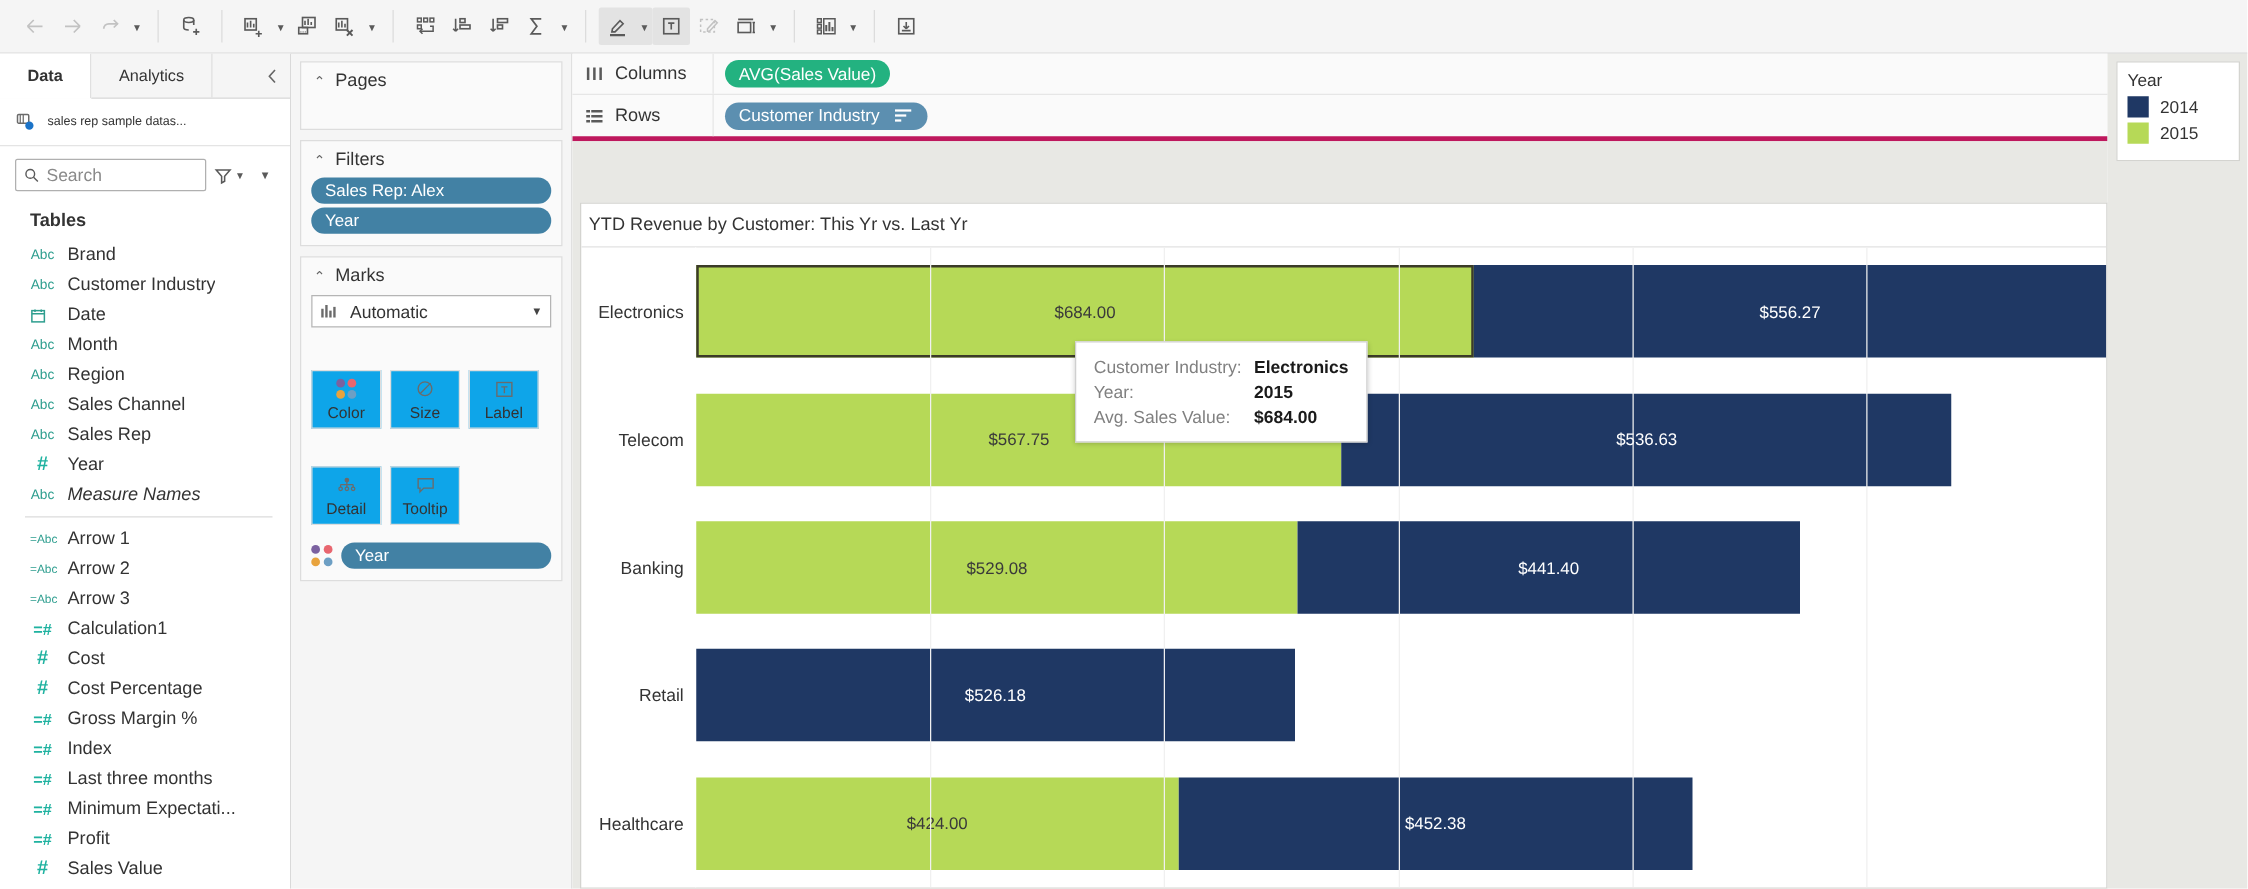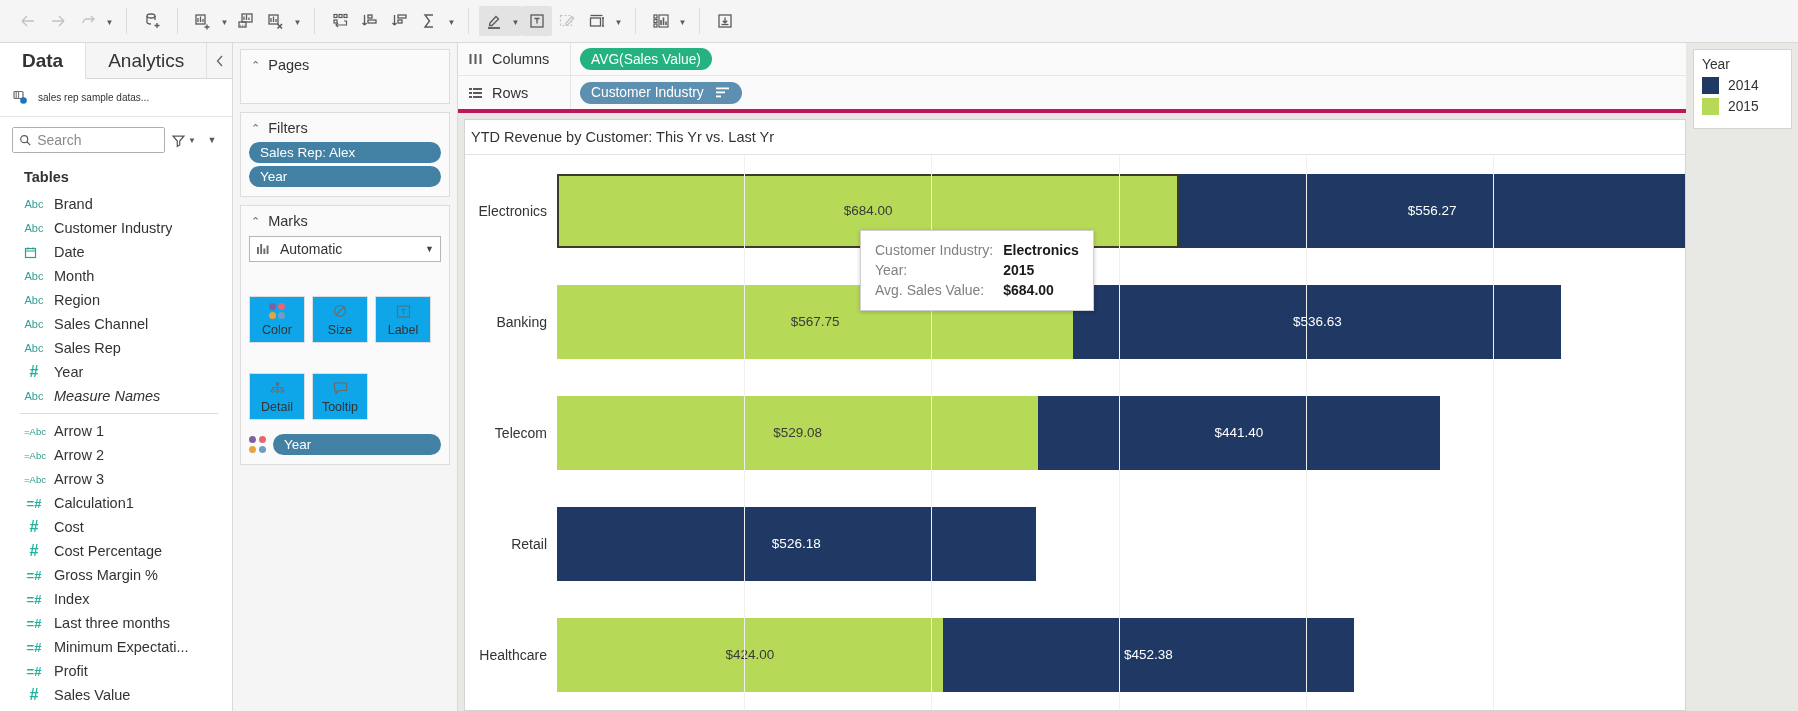--- a/index.html
+++ b/index.html
@@ -46,21 +46,21 @@
     border-right: 1px solid #d9d9d9;
     display: flex; flex-direction: column;
   }
   .tabstrip {
     height: 36px; min-height: 36px; display: flex; align-items: stretch;
     background: #f5f5f5; border-bottom: 1px solid #d9d9d9;
     position: relative;
   }
   .tabstrip .tab {
     padding: 0 22px; display: flex; align-items: center;
-    font-size: 19px; color: #333; cursor: pointer; border-right: 1px solid #e0e0e0;
+    font-size: 13px; color: #333; cursor: pointer; border-right: 1px solid #e0e0e0;
   }
   .tabstrip .tab.sel { background: #ffffff; font-weight: bold; border-bottom: 1px solid #ffffff; margin-bottom: -1px; }
   .collapse-btn {
     margin-left: auto; width: 28px; display: flex; align-items: center; justify-content: center;
     color: #666; cursor: pointer; font-size: 15px;
   }
   .ds-row {
     height: 38px; min-height: 38px; display: flex; align-items: center; gap: 9px;
     padding: 0 12px; border-bottom: 1px solid #e4e4e4; cursor: pointer;
   }
@@ -134,21 +134,21 @@
   .shelf-label {
     width: 113px; min-width: 113px; display: flex; align-items: center; gap: 9px;
     padding-left: 10px; font-size: 14.5px; color: #333; border-right: 1px solid #e6e6e6; height: 100%;
   }
   .shelf-drop { flex: 1; display: flex; padding-left: 9px; gap: 5px; }
   .pill.green { background: #23b280; height: 22px; font-size: 13.8px; }
   .pill.steel { background: #5c8fb0; height: 22px; font-size: 13.8px; gap: 12px; }
   .canvas-wrap { flex: 1; display: flex; min-height: 0; background: #e8e8e4; padding: 6px 0 0 6px; }
   .worksheet {
     flex: 1; background: #ffffff; border: 1px solid #d4d4d0;
-    display: flex; flex-direction: column; min-width: 0; position: relative; overflow: hidden;
+    display: flex; flex-direction: column; min-width: 0; position: relative; overflow: hidden; margin-top: 43px;
   }
   .ws-title {
     font-size: 14.5px; color: #333; padding: 9px 0 9px 6px;
     border-bottom: 1px solid #e2e2e2;
   }
   .plot { flex: 1; display: flex; min-height: 0; position: relative; }
   .rowhdr {
     width: 92px; min-width: 92px; display: flex; flex-direction: column;
     border-right: 1px solid #ffffff;
   }
@@ -642,22 +642,22 @@
           </div>
         </div>
       </div>
 
       <div class="canvas-wrap">
         <div class="worksheet">
           <div class="ws-title">YTD Revenue by Customer: This Yr vs. Last Yr</div>
           <div class="plot">
             <div class="rowhdr" id="rowhdr-host">
                 <div class="rh">Electronics</div>
+                <div class="rh">Telecom</div>
                 <div class="rh">Banking</div>
-                <div class="rh">Telecom</div>
                 <div class="rh">Retail</div>
                 <div class="rh">Healthcare</div>
               </div>
             <div class="bars" id="bars-host">
                 <div class="barrow">
                   <div class="seg g selected" style="width: 55.1493%;">$684.00</div>
                   <div class="seg d" style="width: 44.8507%;">$556.27</div>
                 </div>
                 <div class="barrow">
                   <div class="seg g" style="width: 45.7763%;">$567.75</div>

